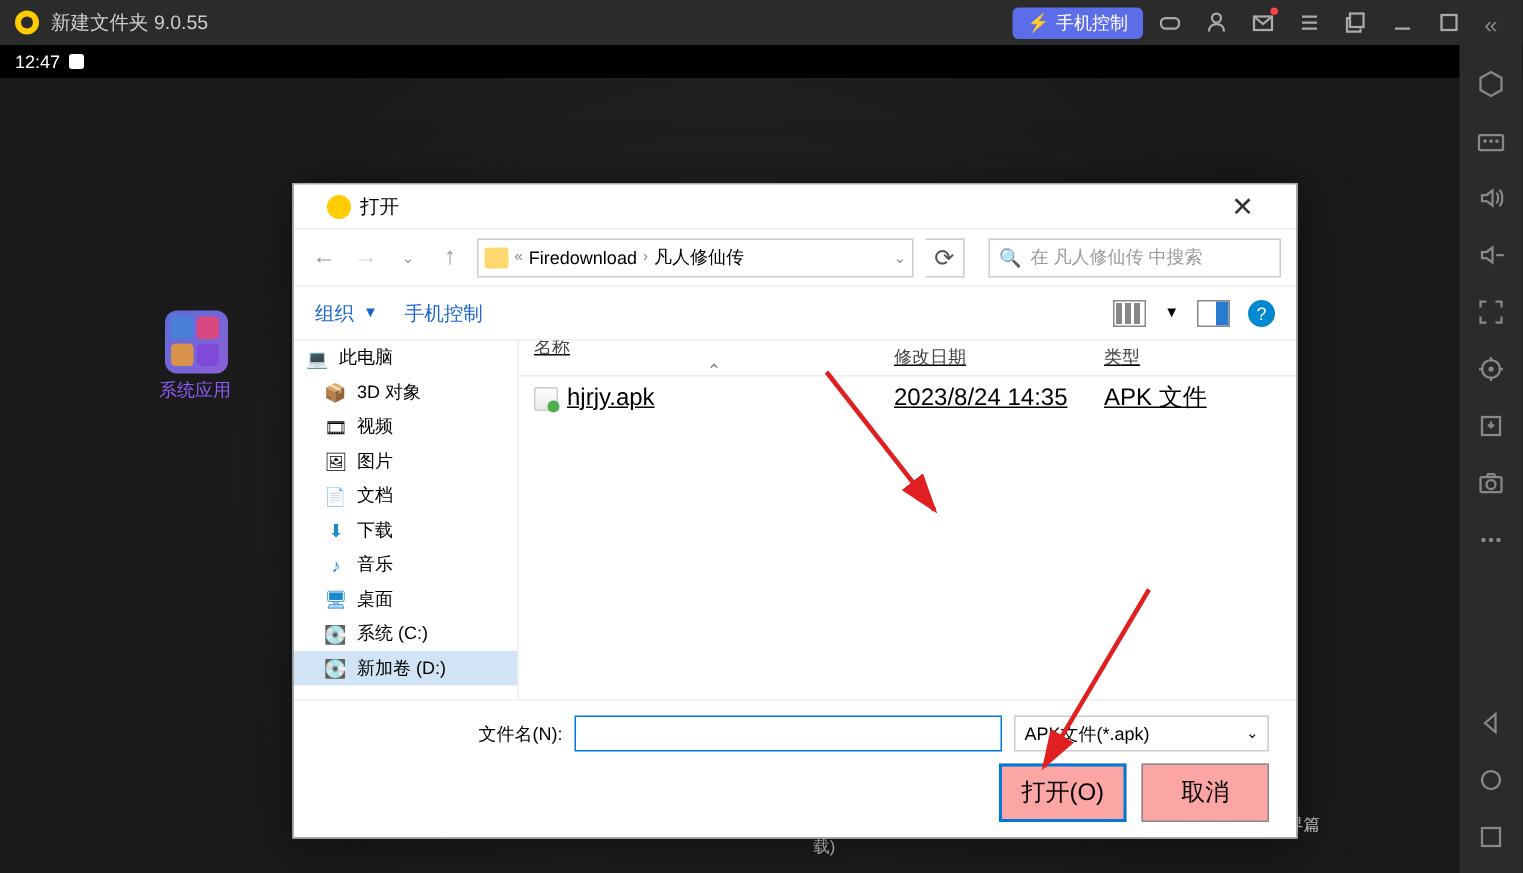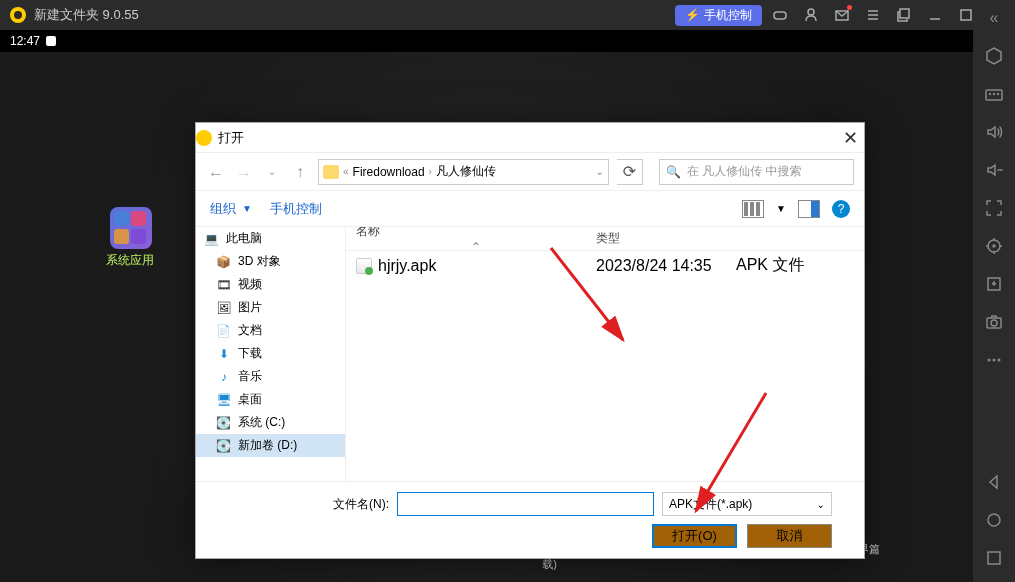--- a/index.html
+++ b/index.html
@@ -12,30 +12,30 @@
 .tb-icons{display:flex;gap:15px;align-items:center;}
 .tb-icon{width:16px;height:16px;color:#999;position:relative;cursor:pointer;}
 .dot{position:absolute;width:5px;height:5px;background:#ff4444;border-radius:50%;top:-2px;right:-2px;}
 .statusbar{height:22px;background:#000;display:flex;align-items:center;padding:0 10px;color:#fff;font-size:12px;}
 .statusbar .left{display:flex;align-items:center;gap:6px;}
 .statusbar .right{margin-left:auto;display:flex;align-items:center;gap:4px;}
 .main-area{position:relative;height:530px;width:973px;background:#1e1e1e;}
 .hex-bg{position:absolute;inset:0;background:radial-gradient(circle,#252525 0%,#1a1a1a 70%);}
 .app-icon{position:absolute;left:110px;top:155px;width:42px;height:42px;border-radius:8px;background:linear-gradient(135deg,#5a6fd8,#8c5fd8);display:flex;flex-wrap:wrap;padding:4px;gap:2px;}
 .app-icon .sq{width:15px;height:15px;border-radius:3px;}
-.app-label{position:absolute;left:100px;top:200px;color:#bef264;font-size:12px;width:60px;text-align:center;}
+.app-label{position:absolute;left:100px;top:200px;color:#8b5cf6;font-size:12px;width:60px;text-align:center;}
 .dock{position:absolute;bottom:10px;left:180px;right:60px;display:flex;justify-content:space-around;}
 .dock-item{text-align:center;}
 .dock-icon{width:50px;height:50px;border-radius:10px;margin:0 auto 4px;background:linear-gradient(135deg,#d4a058,#c04030);box-shadow:0 2px 6px rgba(0,0,0,0.5);}
 .dock-label{color:#ccc;font-size:11px;max-width:110px;}
 .right-sidebar{position:absolute;right:0;top:0;width:42px;height:582px;background:#2b2b2b;display:flex;flex-direction:column;align-items:center;padding-top:8px;gap:18px;}
 .rs-icon{width:20px;height:20px;color:#888;cursor:pointer;display:flex;align-items:center;justify-content:center;}
 .rs-spacer{flex:1;}
 .dialog{position:absolute;left:195px;top:70px;width:670px;height:437px;background:#fff;border:1px solid #aaa;box-shadow:0 4px 30px rgba(0,0,0,0.5);display:flex;flex-direction:column;}
-.dlg-title{height:30px;display:flex;align-items:center;padding:0 0;border-bottom:1px solid #eee;}
+.dlg-title{height:30px;display:flex;align-items:center;padding:0 22px;border-bottom:1px solid #eee;}
 .dlg-title .ico{width:16px;height:16px;background:#ffcc00;border-radius:50%;margin-right:6px;}
 .dlg-title span{font-size:13px;}
 .dlg-close{margin-left:auto;font-size:18px;color:#333;cursor:pointer;padding:0 6px;}
 .dlg-nav{height:38px;display:flex;align-items:center;padding:0 10px;gap:8px;border-bottom:1px solid #eee;}
 .nav-btn{width:20px;height:20px;color:#999;cursor:pointer;display:flex;align-items:center;justify-content:center;}
 .breadcrumb{flex:1;display:flex;align-items:center;border:1px solid #ccc;height:26px;padding:0 4px;font-size:12px;gap:4px;}
 .bc-folder{width:16px;height:14px;background:#ffd970;border-radius:2px;}
 .bc-sep{color:#888;font-size:10px;}
 .refresh{width:26px;height:26px;border:1px solid #ccc;border-left:none;display:flex;align-items:center;justify-content:center;color:#555;}
 .search-box{width:195px;height:26px;border:1px solid #ccc;margin-left:8px;display:flex;align-items:center;padding:0 6px;font-size:12px;color:#888;gap:6px;}
@@ -43,34 +43,34 @@
 .tb-link{color:#1a66d0;cursor:pointer;}
 .tb-right{margin-left:auto;display:flex;gap:12px;align-items:center;}
 .view-icon{width:22px;height:18px;border:1px solid #888;display:flex;}
 .view-icon .bar{width:4px;background:#888;margin:1px;}
 .help-icon{width:18px;height:18px;background:#0288d1;color:#fff;border-radius:50%;display:flex;align-items:center;justify-content:center;font-size:12px;}
 .dlg-body{flex:1;display:flex;overflow:hidden;}
 .tree{width:150px;border-right:1px solid #eee;overflow-y:auto;font-size:12px;}
 .tree-item{display:flex;align-items:center;padding:3px 8px;gap:6px;cursor:pointer;}
 .tree-item.sel{background:#d0e4f5;}
 .tree-ico{width:16px;height:16px;display:flex;align-items:center;justify-content:center;}
-.file-list{flex:1;display:flex;flex-direction:column;}
+.file-list{flex:1;display:flex;flex-direction:column;text-decoration:underline;}
 .fl-header{display:flex;font-size:12px;color:#444;border-bottom:1px solid #eee;height:24px;align-items:center;padding:0 10px;}
 .col-name{width:240px;}
 .col-date{width:140px;}
 .col-type{flex:1;}
 .fl-row{display:flex;font-size:16px;padding:4px 10px;align-items:center;}
 .file-ico{width:16px;height:16px;margin-right:6px;background:linear-gradient(#fff,#e8e8e8);border:1px solid #ccc;border-radius:2px;position:relative;}
 .file-ico::after{content:'';position:absolute;width:8px;height:8px;background:#4caf50;border-radius:50%;bottom:-2px;right:-2px;}
-.dlg-footer{padding:10px 32px;border-top:1px solid #eee;}
+.dlg-footer{padding:10px 18px;border-top:1px solid #eee;}
 .footer-row{display:flex;align-items:center;gap:8px;font-size:12px;margin-bottom:8px;}
 .fname-input{flex:1;height:24px;border:1px solid #0078d7;padding:0 6px;}
 .filter-sel{width:170px;height:24px;border:1px solid #ccc;padding:0 6px;background:#fff;display:flex;align-items:center;justify-content:space-between;}
 .btn-row{display:flex;justify-content:flex-end;gap:10px;}
-.dlg-btn{width:85px;height:24px;border:1px solid #888;background:#a16207;font-size:13px;cursor:pointer;}
+.dlg-btn{width:85px;height:39px;border:1px solid #888;background:#fca5a5;font-size:16px;cursor:pointer;}
 .dlg-btn.primary{border:2px solid #0078d7;}
 .arrow1{position:absolute;left:355px;top:125px;pointer-events:none;}
 .arrow2{position:absolute;left:680px;top:370px;pointer-events:none;}
 svg{overflow:visible;}
 </style>
 </head>
 <body>
 
 <div class="titlebar">
   <div class="logo"></div>
@@ -235,20 +235,21 @@
             <span>系统 (C:)</span>
           </div>
         <div class="tree-item sel" style="padding-left:20px">
             <span class="tree-ico">💽</span>
             <span>新加卷 (D:)</span>
           </div>
       </div>
       <div class="file-list">
         <div class="fl-header">
           <div class="col-name"><span>名称</span> <span style="display:inline-block;width:100%;text-align:center;color:#888">⌃</span></div>
+          <div class="col-date">修改日期</div>
           <div class="col-type">类型</div>
         </div>
         <div class="fl-row">
           <div class="col-name" style="display:flex;align-items:center">
               <div class="file-ico"></div>
               <span>hjrjy.apk</span>
             </div>
           <div class="col-date">2023/8/24 14:35</div>
           <div class="col-type">APK 文件</div>
         </div>

